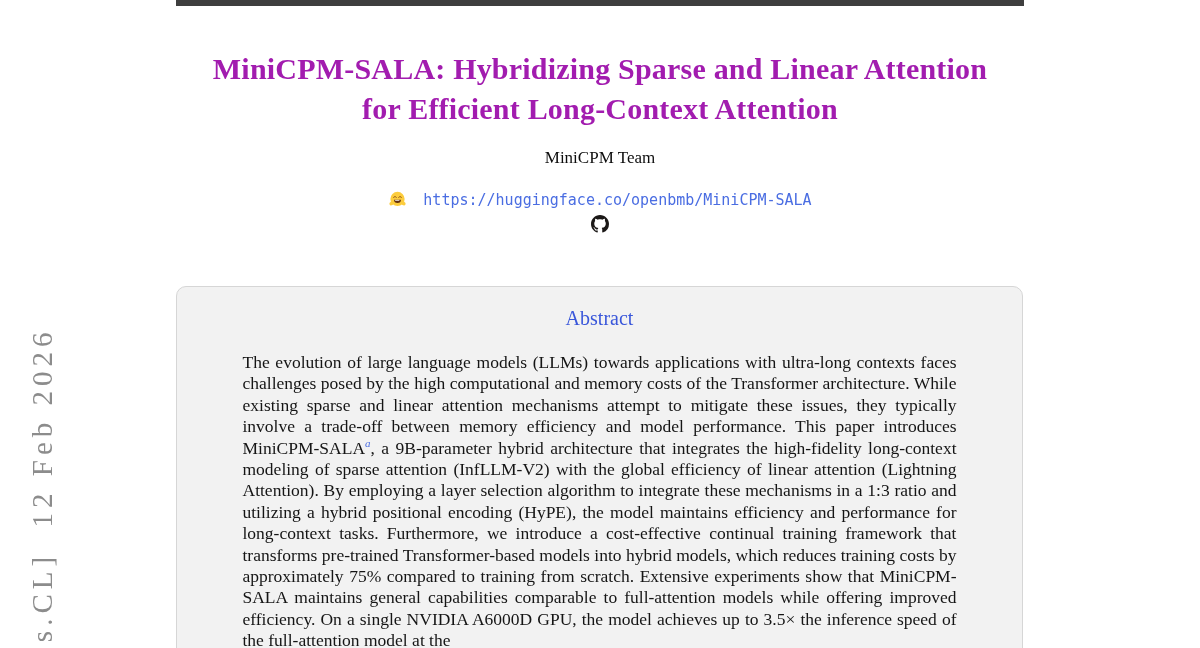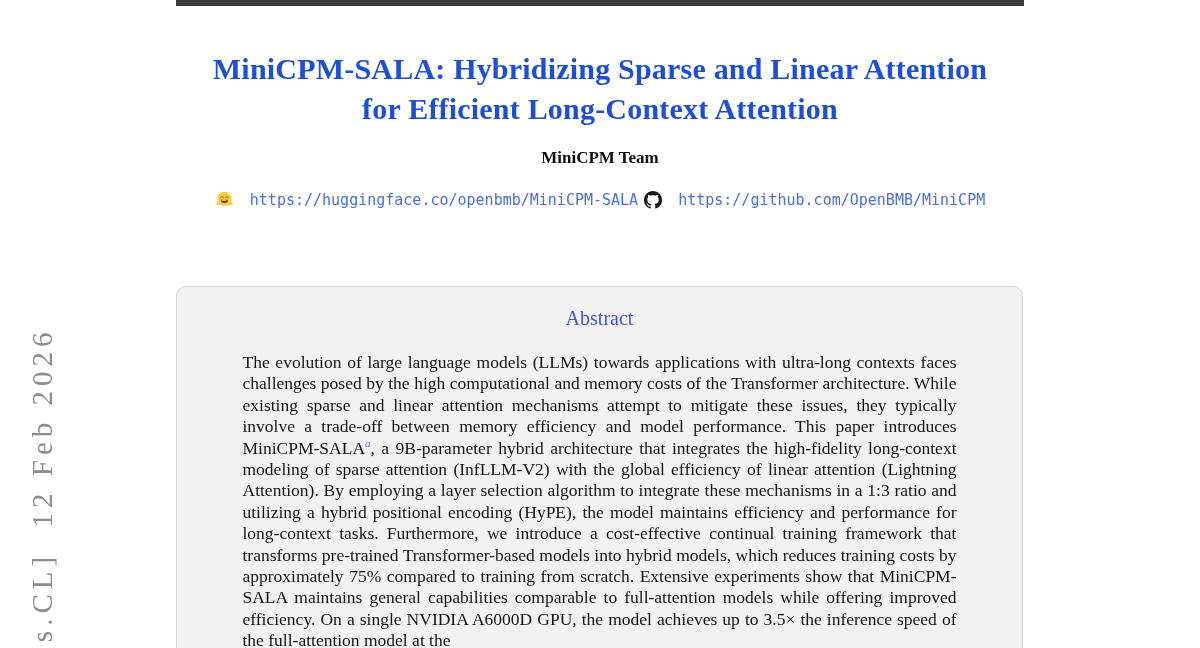--- a/index.html
+++ b/index.html
@@ -15,32 +15,32 @@
     width:1200px;height:648px;position:relative;overflow:hidden;
     background:#ffffff;font-family:"Liberation Serif",serif;color:#0d0d0d;
   }
   .topbar{
     position:absolute;left:176px;top:0;width:848px;height:6px;
     background:var(--page-edge-dark);
   }
   .title{
     position:absolute;top:49px;left:100px;width:1000px;
     text-align:center;font-weight:bold;font-size:30px;line-height:40px;
-    letter-spacing:0.2px;color:#1d4ed8;
+    letter-spacing:0.2px;color:#a21caf;
   }
   .team{
     position:absolute;top:148px;left:0;width:100%;
-    text-align:center;font-weight:bold;font-size:17px;
+    text-align:center;font-weight:normal;font-size:17px;
   }
   .links{
     position:absolute;top:190px;left:0;width:100%;
     display:flex;justify-content:center;
   }
   .links-inner{
-    display:flex;align-items:center;gap:5px;
+    display:flex;flex-direction:column;align-items:center;gap:5px;
   }
   .link-row{display:flex;align-items:center;gap:16px;height:19px;}
   .link-row .icon{width:19px;height:19px;display:inline-flex;align-items:center;justify-content:center;}
   .link-row a{
     font-family:"DejaVu Sans Mono",monospace;font-size:15px;
     color:var(--link-blue);text-decoration:none;
   }
   .abstract-box{
     position:absolute;left:176px;top:286px;width:847px;height:440px;
     background:var(--abstract-bg);border:1px solid var(--abstract-border);
@@ -91,21 +91,20 @@
         </svg>
       </span>
       <a href="#">https://huggingface.co/openbmb/MiniCPM-SALA</a>
     </div>
     <div class="link-row">
       <span class="icon">
         <svg viewBox="0 0 16 16" width="18" height="18" fill="#1b1817" aria-hidden="true">
           <path d="M8 0C3.58 0 0 3.58 0 8c0 3.54 2.29 6.53 5.47 7.59.4.07.55-.17.55-.38 0-.19-.01-.82-.01-1.49-2.01.37-2.53-.49-2.69-.94-.09-.23-.48-.94-.82-1.13-.28-.15-.68-.52-.01-.53.63-.01 1.08.58 1.23.82.72 1.21 1.87.87 2.33.66.07-.52.28-.87.51-1.07-1.78-.2-3.64-.89-3.64-3.95 0-.87.31-1.59.82-2.15-.08-.2-.36-1.02.08-2.12 0 0 .67-.21 2.2.82.64-.18 1.32-.27 2-.27s1.36.09 2 .27c1.53-1.04 2.2-.82 2.2-.82.44 1.1.16 1.92.08 2.12.51.56.82 1.27.82 2.15 0 3.07-1.87 3.75-3.65 3.95.29.25.54.73.54 1.48 0 1.07-.01 1.93-.01 2.2 0 .21.15.46.55.38A8.01 8.01 0 0 0 16 8c0-4.42-3.58-8-8-8z"></path>
         </svg>
       </span>
-      <a href="#">https://github.com/OpenBMB/MiniCPM</a>
     </div>
   </div>
 </div>
 
 <div class="abstract-box">
   <div class="abstract-heading">Abstract</div>
   <div class="abstract-body">
     <span>The evolution of large language models (LLMs) towards applications with ultra-long contexts faces challenges posed by the high computational and memory costs of the Transformer architecture. While existing sparse and linear attention mechanisms attempt to mitigate these issues, they typically involve a trade-off between memory efficiency and model performance. This paper introduces MiniCPM-SALA</span><sup class="fnote">a</sup><span>, a 9B-parameter hybrid architecture that integrates the high-fidelity long-context modeling of sparse attention (InfLLM-V2) with the global efficiency of linear attention (Lightning Attention). By employing a layer selection algorithm to integrate these mechanisms in a 1:3 ratio and utilizing a hybrid positional encoding (HyPE), the model maintains efficiency and performance for long-context tasks. Furthermore, we introduce a cost-effective continual training framework that transforms pre-trained Transformer-based models into hybrid models, which reduces training costs by approximately 75% compared to training from scratch. Extensive experiments show that MiniCPM-SALA maintains general capabilities comparable to full-attention models while offering improved efficiency. On a single NVIDIA A6000D GPU, the model achieves up to 3.5× the inference speed of the full-attention model at the</span>
   </div>
 </div>

